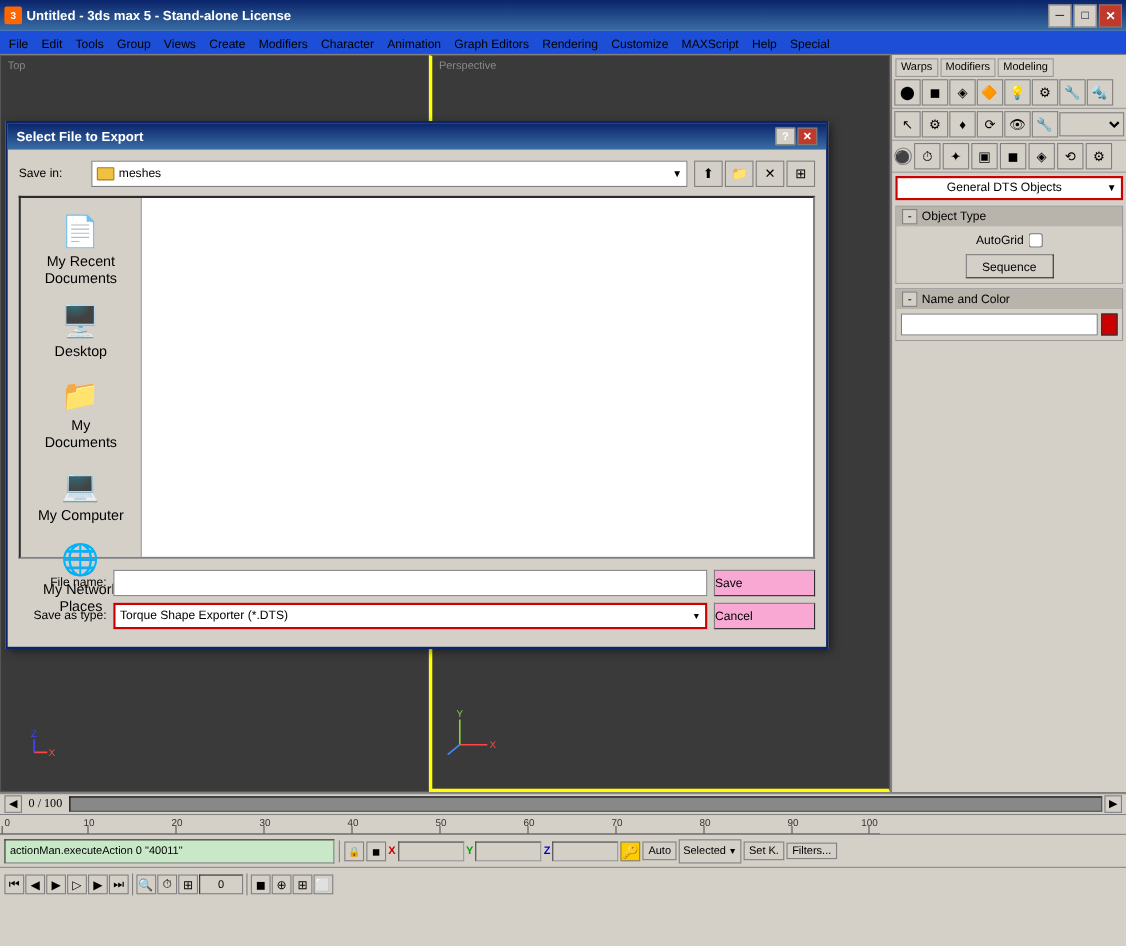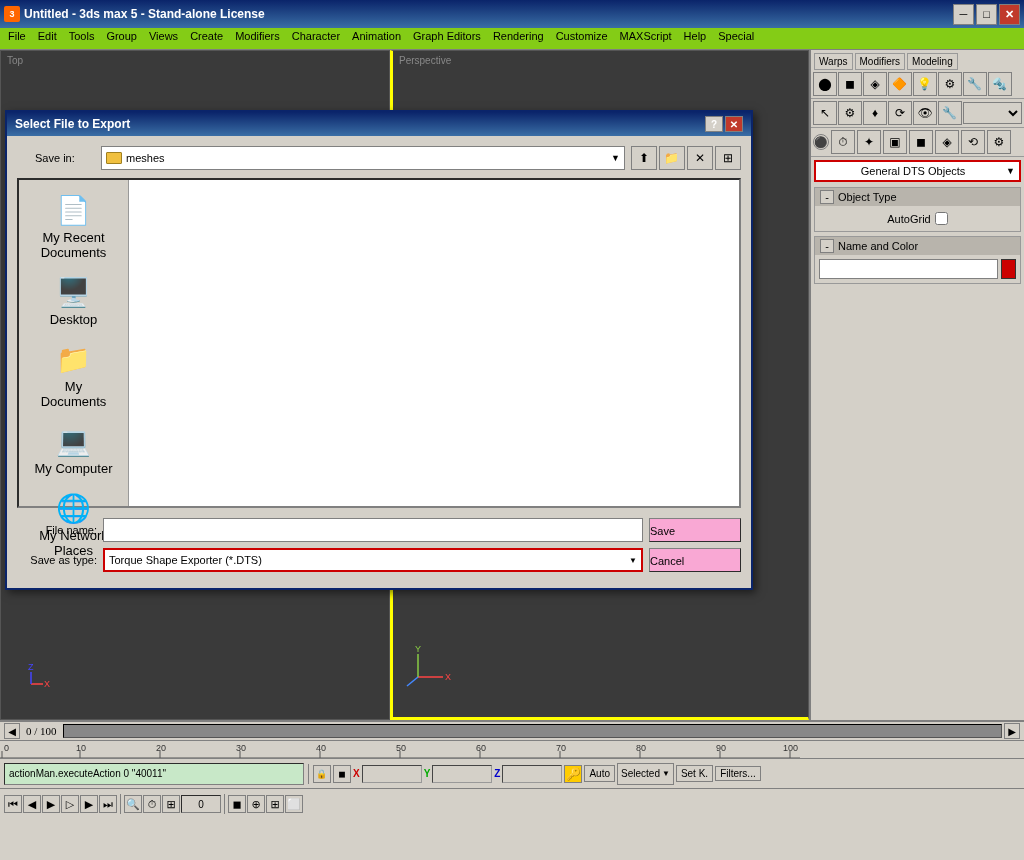--- a/index.html
+++ b/index.html
@@ -55,24 +55,24 @@
       justify-content: center;
       cursor: pointer;
       font-size: 11px;
       font-weight: bold;
       color: black;
     }
     .title-btn.close { background: #c0392b; color: white; }
 
     
     #menu-bar {
-      background: #84cc16;
+      background: #1d4ed8;
       height: 22px;
       display: flex;
-      align-items: flex-start;
+      align-items: flex-end;
       border-bottom: 1px solid #808080;
       padding: 0 2px;
     }
     .menu-item {
       padding: 2px 6px;
       cursor: pointer;
       font-size: 11px;
     }
 
     
@@ -235,21 +235,20 @@
     #dialog-body {
       padding: 10px;
     }
 
     
     .save-in-row {
       display: flex;
       align-items: center;
       margin-bottom: 8px;
       gap: 6px;
-      margin-left: 18px;
     }
     .save-in-label {
       font-size: 11px;
       width: 60px;
     }
     .save-in-select {
       flex: 1;
       height: 24px;
       font-size: 11px;
       background: white;
@@ -567,20 +566,23 @@
 
     <div class="panel-section">
       <div class="panel-section-header">
         <div class="section-minus">-</div>
         <span>Object Type</span>
       </div>
       <div class="panel-section-body">
         <div class="autogrid-row">
           <span>AutoGrid</span>
           <input type="checkbox" style="">
+        </div>
+        <div style="display:flex; justify-content:center; margin-top:4px;">
+          <div class="sequence-btn">Sequence</div>
         </div>
       </div>
     </div>
 
     <div class="panel-section">
       <div class="panel-section-header">
         <div class="section-minus">-</div>
         <span>Name and Color</span>
       </div>
       <div class="panel-section-body">

